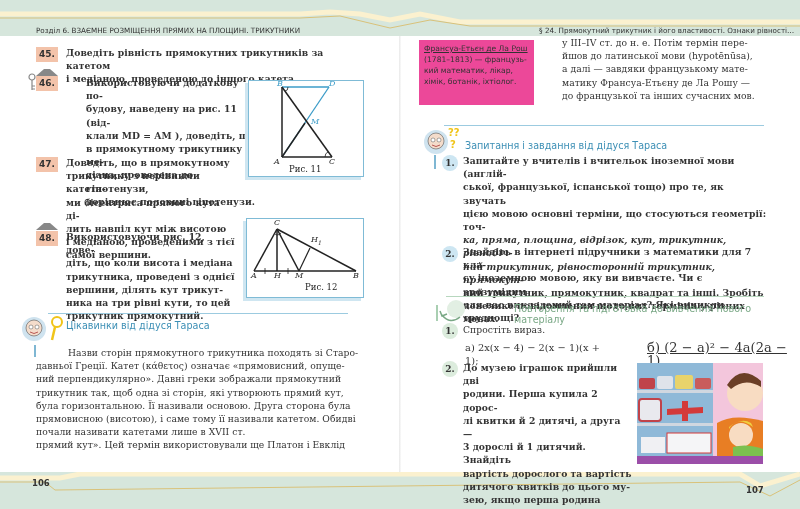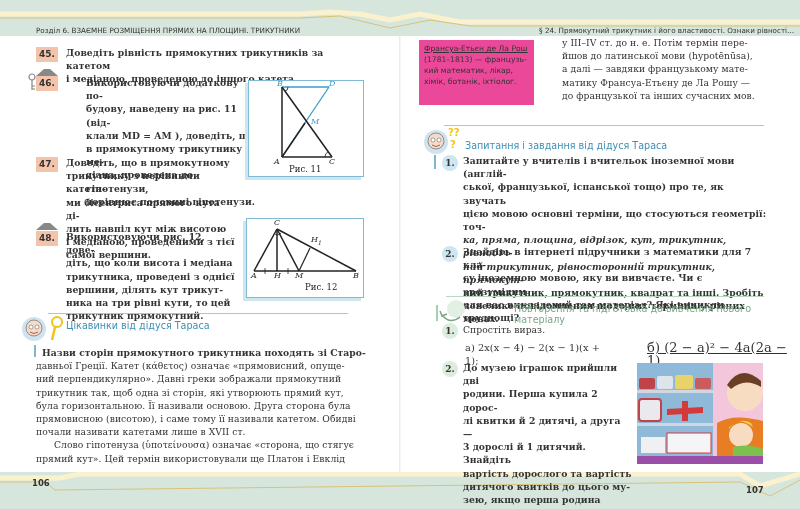--- a/index.html
+++ b/index.html
@@ -159,28 +159,27 @@
   <circle cx="12" cy="15" r="12" fill="#cfe3ef"></circle>
   <circle cx="12" cy="14" r="8" fill="#f4dccb" stroke="#555" stroke-width="0.6"></circle>
   <circle cx="9" cy="13" r="2" fill="#fff" stroke="#555" stroke-width="0.5"></circle>
   <circle cx="15" cy="13" r="2" fill="#fff" stroke="#555" stroke-width="0.5"></circle>
   <path d="M8,18 Q12,21 16,18" fill="none" stroke="#a33" stroke-width="0.8"></path>
   <circle cx="35" cy="8" r="5" fill="none" stroke="#f0c419" stroke-width="2"></circle>
   <line x1="33" y1="13" x2="30" y2="26" stroke="#f0c419" stroke-width="2.5"></line>
 </svg>
 <div class="section-head blue" style="left:66px;top:320px;">Цікавинки від дідуся Тараса</div>
 <div class="text reg" style="left:36px;top:346px;width:330px;text-align:justify;">
-  <div style="padding-left:6px;font-weight:bold;">Назви сторін прямокутного трикутника походять зі Старо-</div>
+  <div style="padding-left:32px;">Назви сторін прямокутного трикутника походять зі Старо-</div>
   <div>давньої Греції. Катет (κάθετος) означає «прямовисний, опуще-</div>
   <div>ний перпендикулярно». Давні греки зображали прямокутний</div>
   <div>трикутник так, щоб одна зі сторін, які утворюють прямий кут,</div>
   <div>була горизонтальною. Її називали основою. Друга сторона була</div>
   <div>прямовисною (висотою), і саме тому її називали катетом. Обидві</div>
   <div>почали називати катетами лише в XVII ст.</div>
-  <div style="padding-left:18px;">Слово гіпотенуза (ὑποτείνουσα) означає «сторона, що стягує</div>
   <div>прямий кут». Цей термін використовували ще Платон і Евклід</div>
 </div>
 
 <div class="note">
   <div class="note-text">
     <div class="note-name">Франсуа-Етьєн де Ла Рош</div>
     <div>(1781–1813) — французь-</div>
     <div>кий математик, лікар,</div>
     <div>хімік, ботанік, іхтіолог.</div>
   </div>

